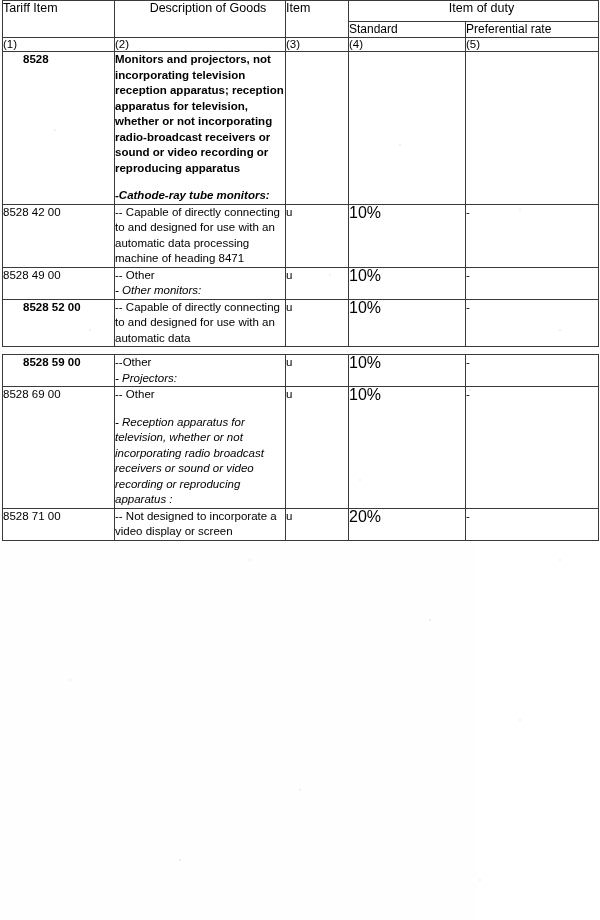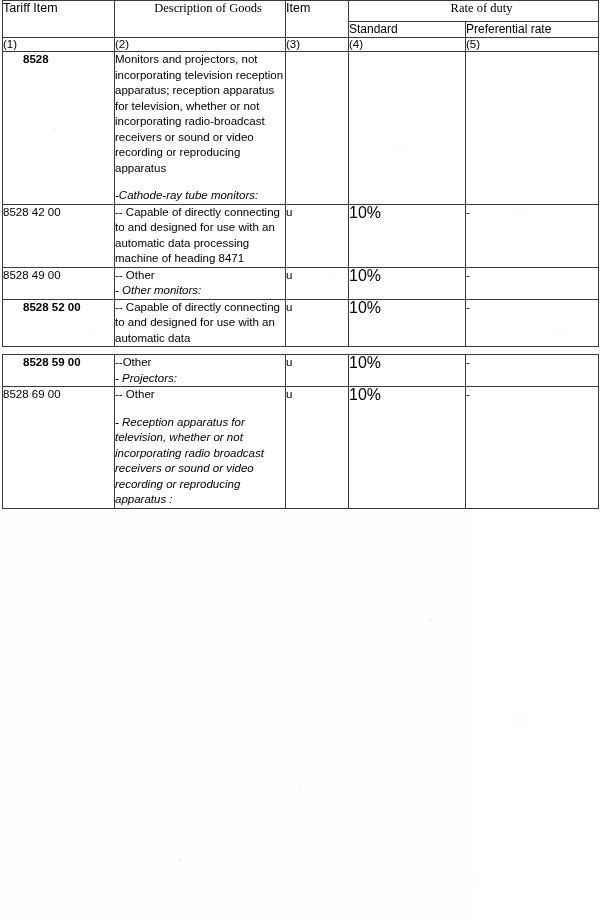--- a/index.html
+++ b/index.html
@@ -47,21 +47,21 @@
   col.c5 { width: 133px; }
 
   
   .hdr-main {
     font-size: 12.5px;
     font-weight: bold;
     padding: 5px 0 0 6px;
     height: 20px;
     line-height: 15px;
   }
-  .hdr-main.center { text-align: center; padding-left: 16px; font-family: Liberation Serif, serif; }
+  .hdr-main.center { text-align: center; padding-left: 16px; }
 
   .hdr-sub {
     font-size: 12px;
     text-align: center;
     padding: 4px 0 0 0;
     line-height: 15px;
   }
 
   .num-row td {
     font-size: 11.5px;
@@ -79,21 +79,21 @@
   }
   .code.bold { font-weight: bold; padding-left: 20px; }
 
   .desc {
     font-size: 11.5px;
     padding: 6px 7px 0 7px;
     line-height: 15.5px;
     text-align: justify;
     text-justify: inter-word;
   }
-  .desc.bold { font-weight: normal; }
+  .desc.bold { font-weight: bold; }
   .desc .ital {
     font-style: italic;
     display: block;
   }
   .desc .gap { display: block; height: 12px; }
 
   .unit {
     font-size: 11.5px;
     text-align: center;
     padding: 6px 0 0 0;
@@ -141,21 +141,21 @@
         <col class="c3">
         <col class="c4">
         <col class="c5">
     </colgroup>
     <tbody>
 
       <tr>
         <td class="hdr-main" rowspan="2">Tariff Item</td>
         <td class="hdr-main center" rowspan="2">Description of Goods</td>
         <td class="hdr-main" rowspan="2">Item</td>
-        <td class="hdr-main center" colspan="2">Rate of duty</td>
+        <td class="hdr-main center" colspan="2">Item of duty</td>
       </tr>
 
       <tr>
         <td class="hdr-sub">Standard</td>
         <td class="hdr-sub">Preferential rate</td>
       </tr>
 
       <tr class="num-row">
         <td>(1)</td>
         <td>(2)</td>
@@ -239,20 +239,29 @@
         <td class="desc pad-b">
           <span>-- Other</span>
           <span class="gap"></span>
           <span class="ital">- Reception apparatus for television, whether or not incorporating radio broadcast receivers or sound or video recording or reproducing apparatus :</span>
         </td>
         <td class="unit pad-d">u</td>
         <td class="rate pad-d">10%</td>
         <td class="pref pad-d">-</td>
       </tr>
 
+      <tr>
+        <td class="code pad-b">8528 71 00</td>
+        <td class="desc pad-b">
+          <span>-- Not designed to incorporate a video display or screen</span>
+        </td>
+        <td class="unit">u</td>
+        <td class="rate">20%</td>
+        <td class="pref">-</td>
+      </tr>
     </tbody>
   </table>
 
   <svg class="speckle" viewBox="0 0 600 920" xmlns="http://www.w3.org/2000/svg">
     <g fill="#b9b9b9">
       <circle cx="55" cy="130" r="0.8"></circle>
         <circle cx="210" cy="60" r="0.7"></circle>
       <circle cx="400" cy="145" r="0.8"></circle>
         <circle cx="520" cy="210" r="0.7"></circle>
       <circle cx="90" cy="330" r="0.8"></circle>

